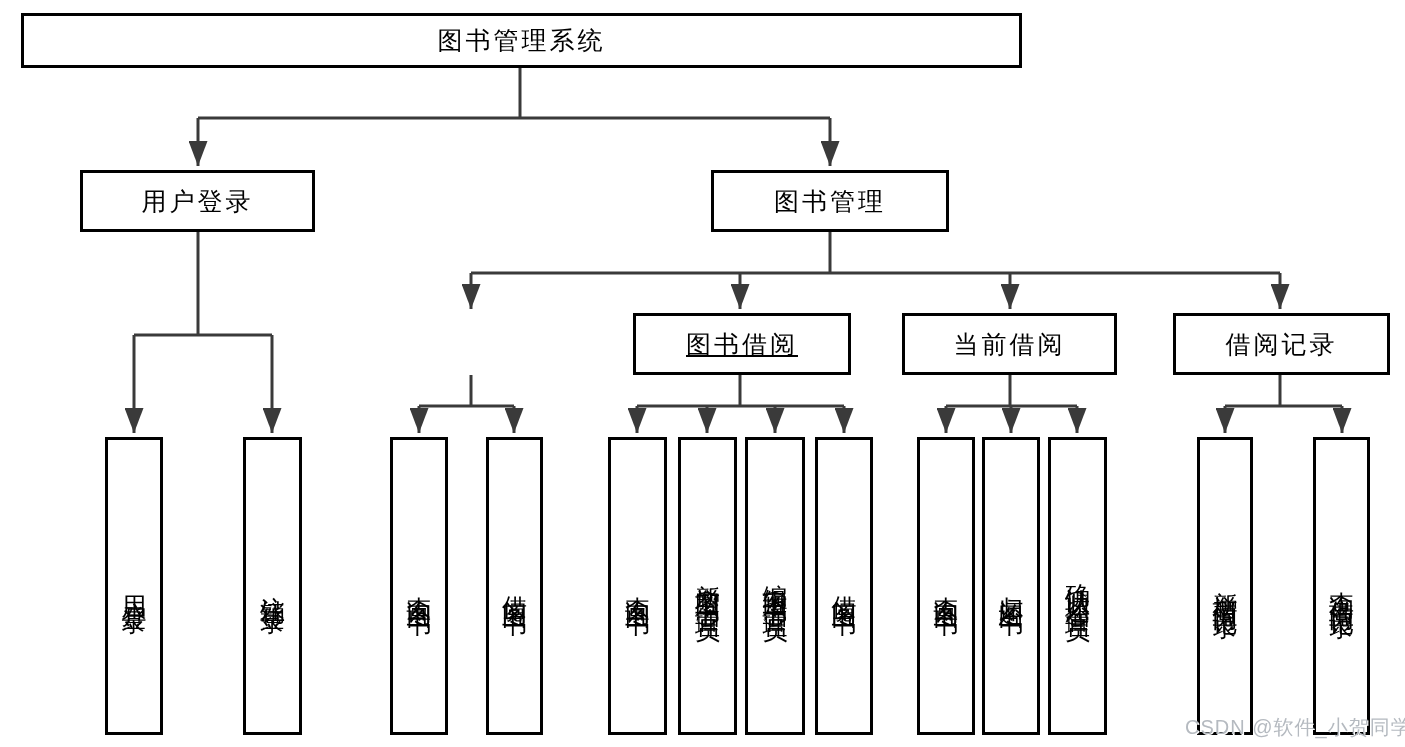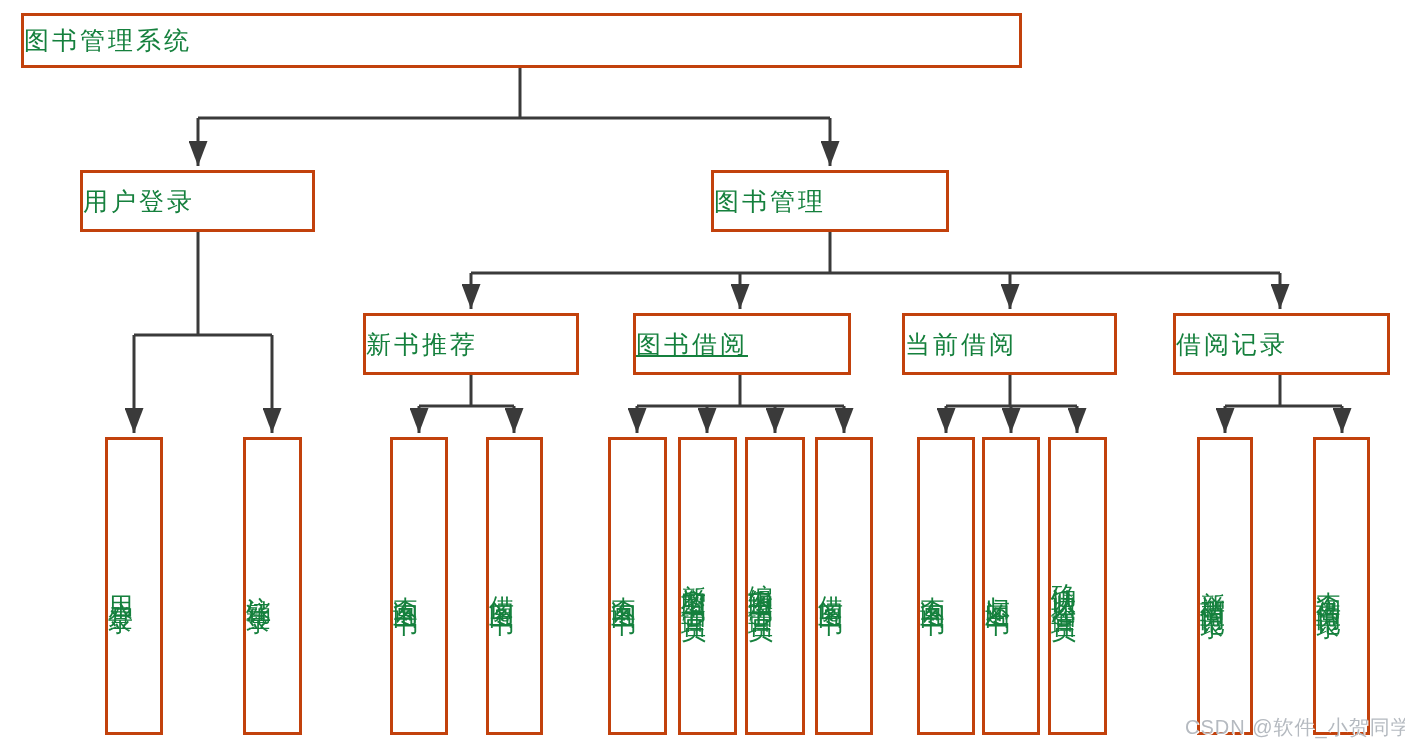--- a/index.html
+++ b/index.html
@@ -8,25 +8,26 @@
     width: 1405px;
     height: 747px;
     background: #ffffff;
     font-family: "Liberation Sans", sans-serif;
     overflow: hidden;
   }
   .wires { position: absolute; left: 0; top: 0; }
   .node {
     position: absolute;
     box-sizing: border-box;
-    border: 3px solid #c2410c;
+    border: 3px solid #000000;
     background: #ffffff;
     display: flex;
     align-items: center;
-    color: #15803d;
+    justify-content: center;
+    color: #000000;
   }
   .h-node span {
     font-size: 25px;
     letter-spacing: 3px;
     white-space: nowrap;
   }
   .leaf span {
     writing-mode: vertical-rl;
     text-orientation: mixed;
     font-size: 25px;
@@ -103,23 +104,20 @@
     <span>图书管理系统</span>
   </div>
 
   <div class="node h-node" style="left:80px; top:170px; width:235px; height:62px;">
     <span>用户登录</span>
   </div>
   <div class="node h-node" style="left:711px; top:170px; width:238px; height:62px;">
     <span>图书管理</span>
   </div>
 
-  <div class="node h-node" style="left:363px; top:313px; width:216px; height:62px;">
-    <span>新书推荐</span>
-  </div>
   <div class="node h-node" style="left:633px; top:313px; width:218px; height:62px;text-decoration:underline;">
     <span>图书借阅</span>
   </div>
   <div class="node h-node" style="left:1173px; top:313px; width:217px; height:62px;">
     <span>借阅记录</span>
   </div>
   <div class="node h-node" style="left:902px; top:313px; width:215px; height:62px;">
     <span>当前借阅</span>
   </div>
 

